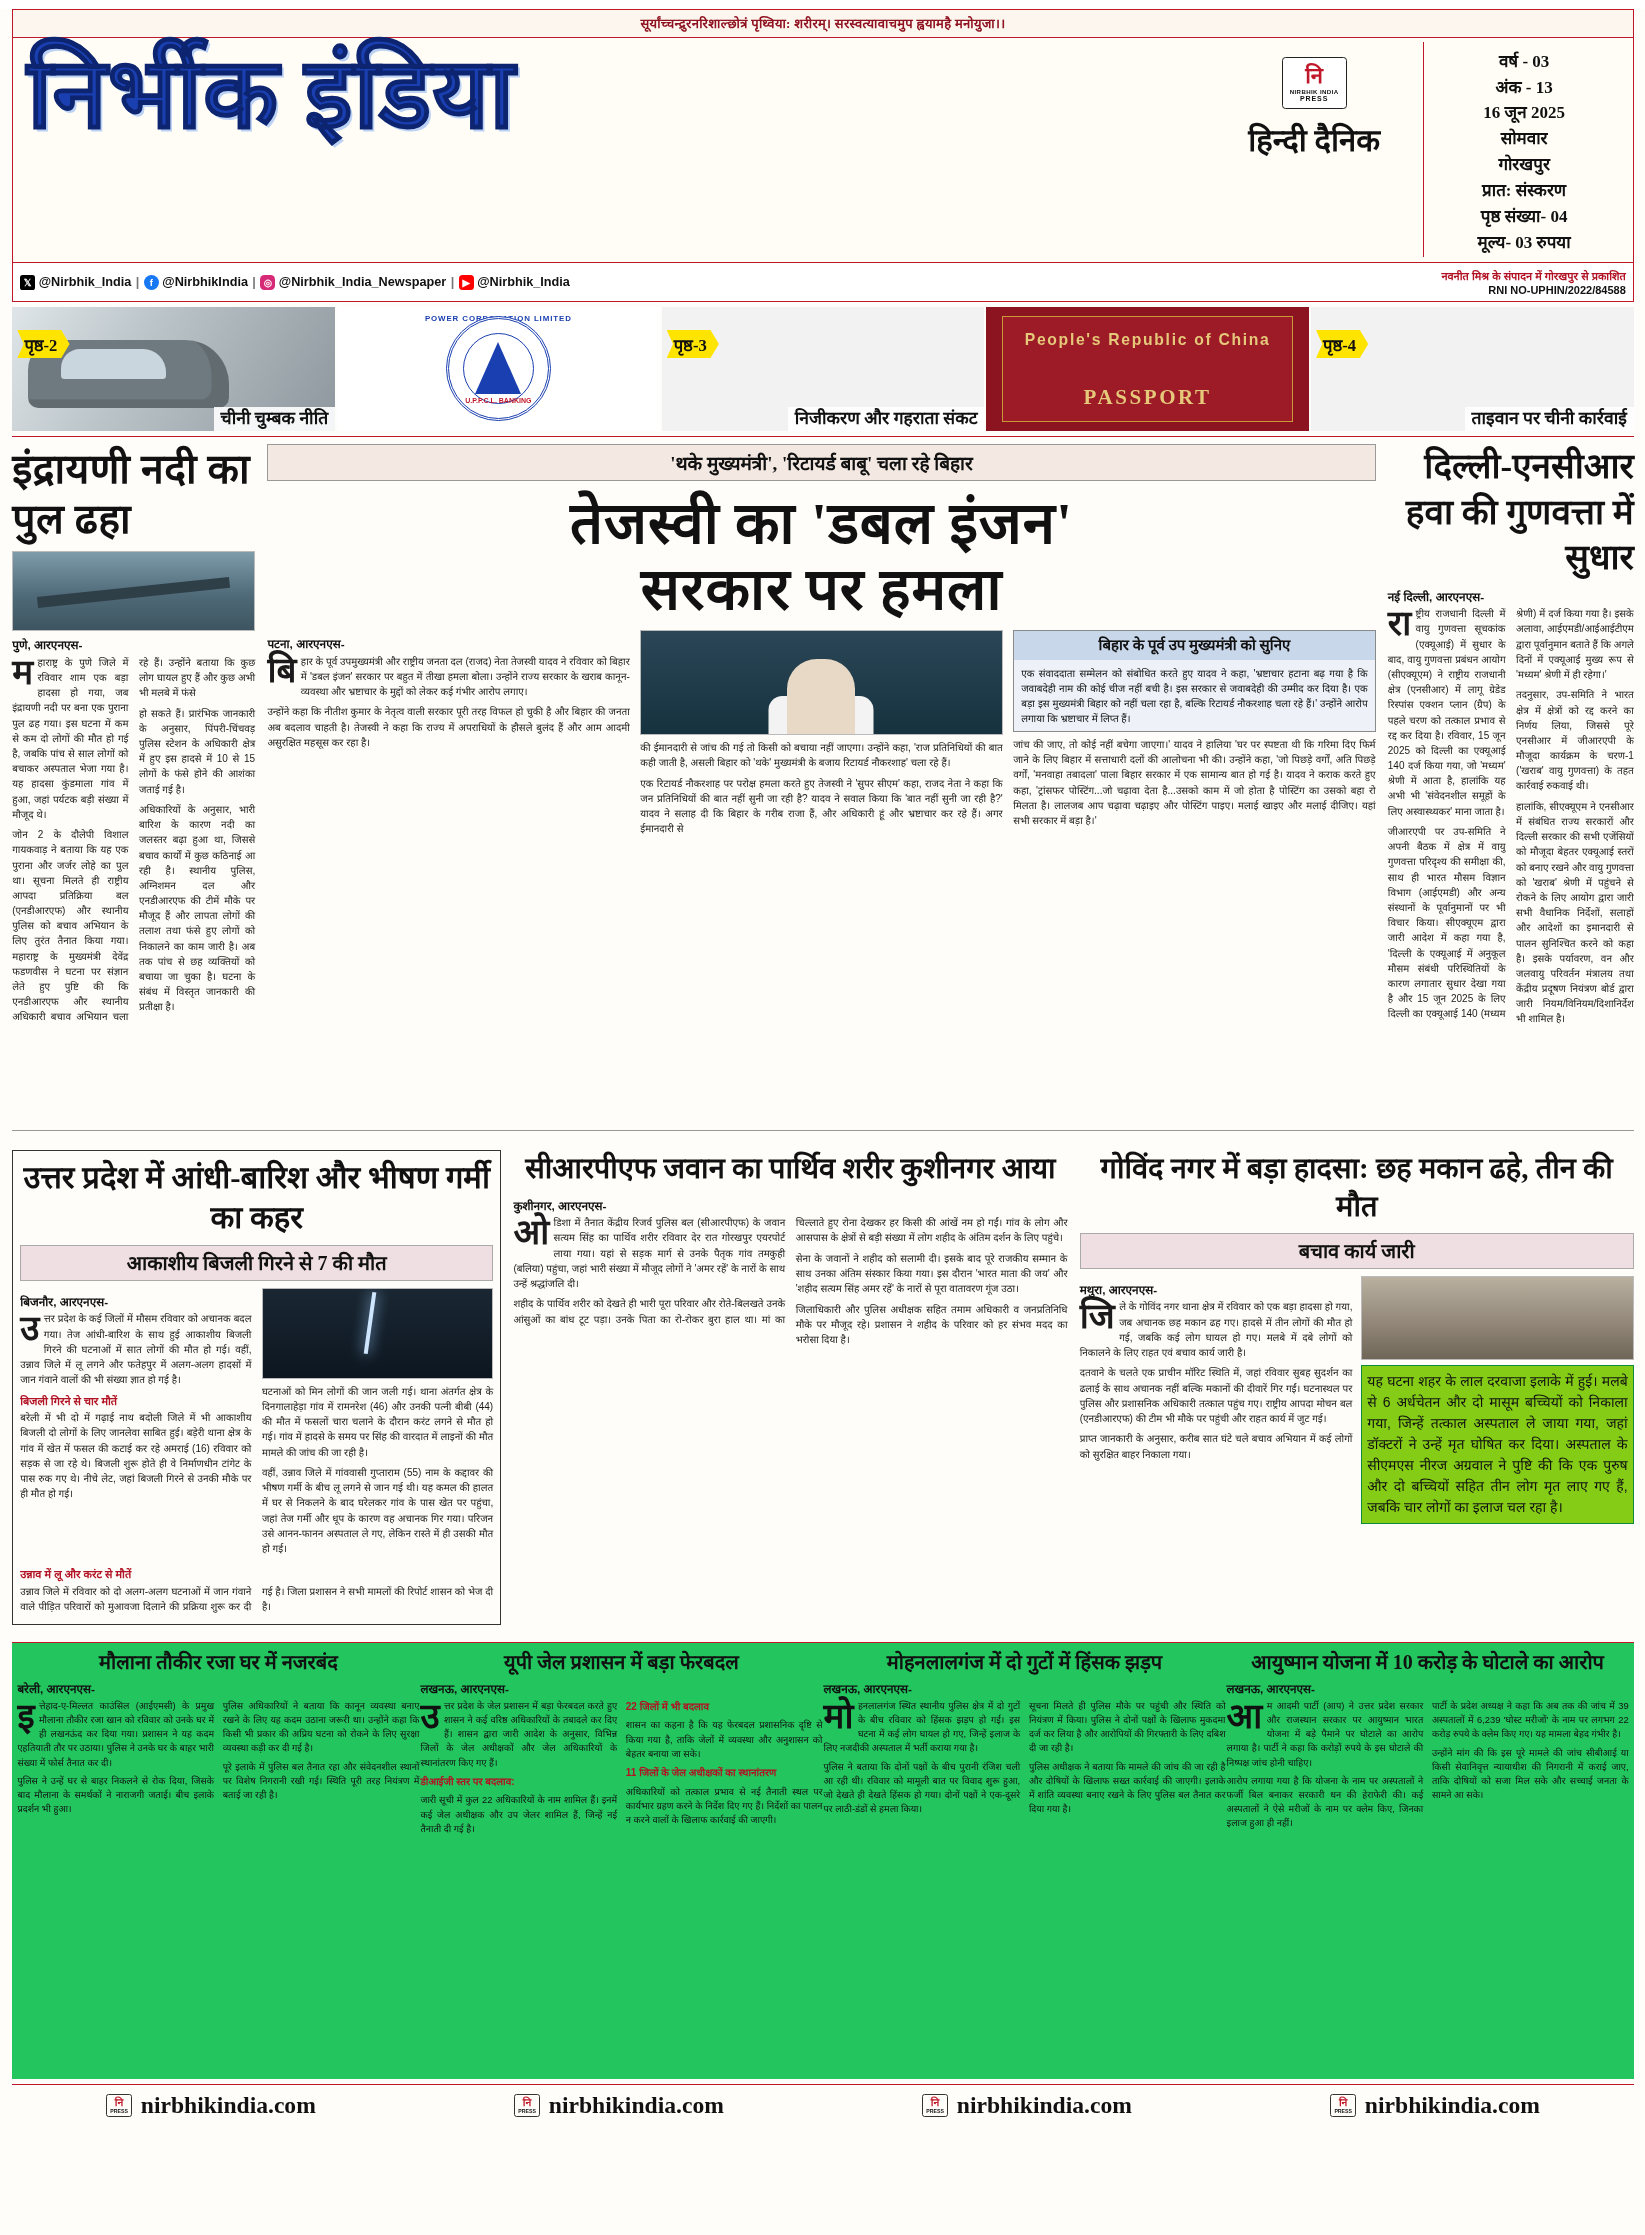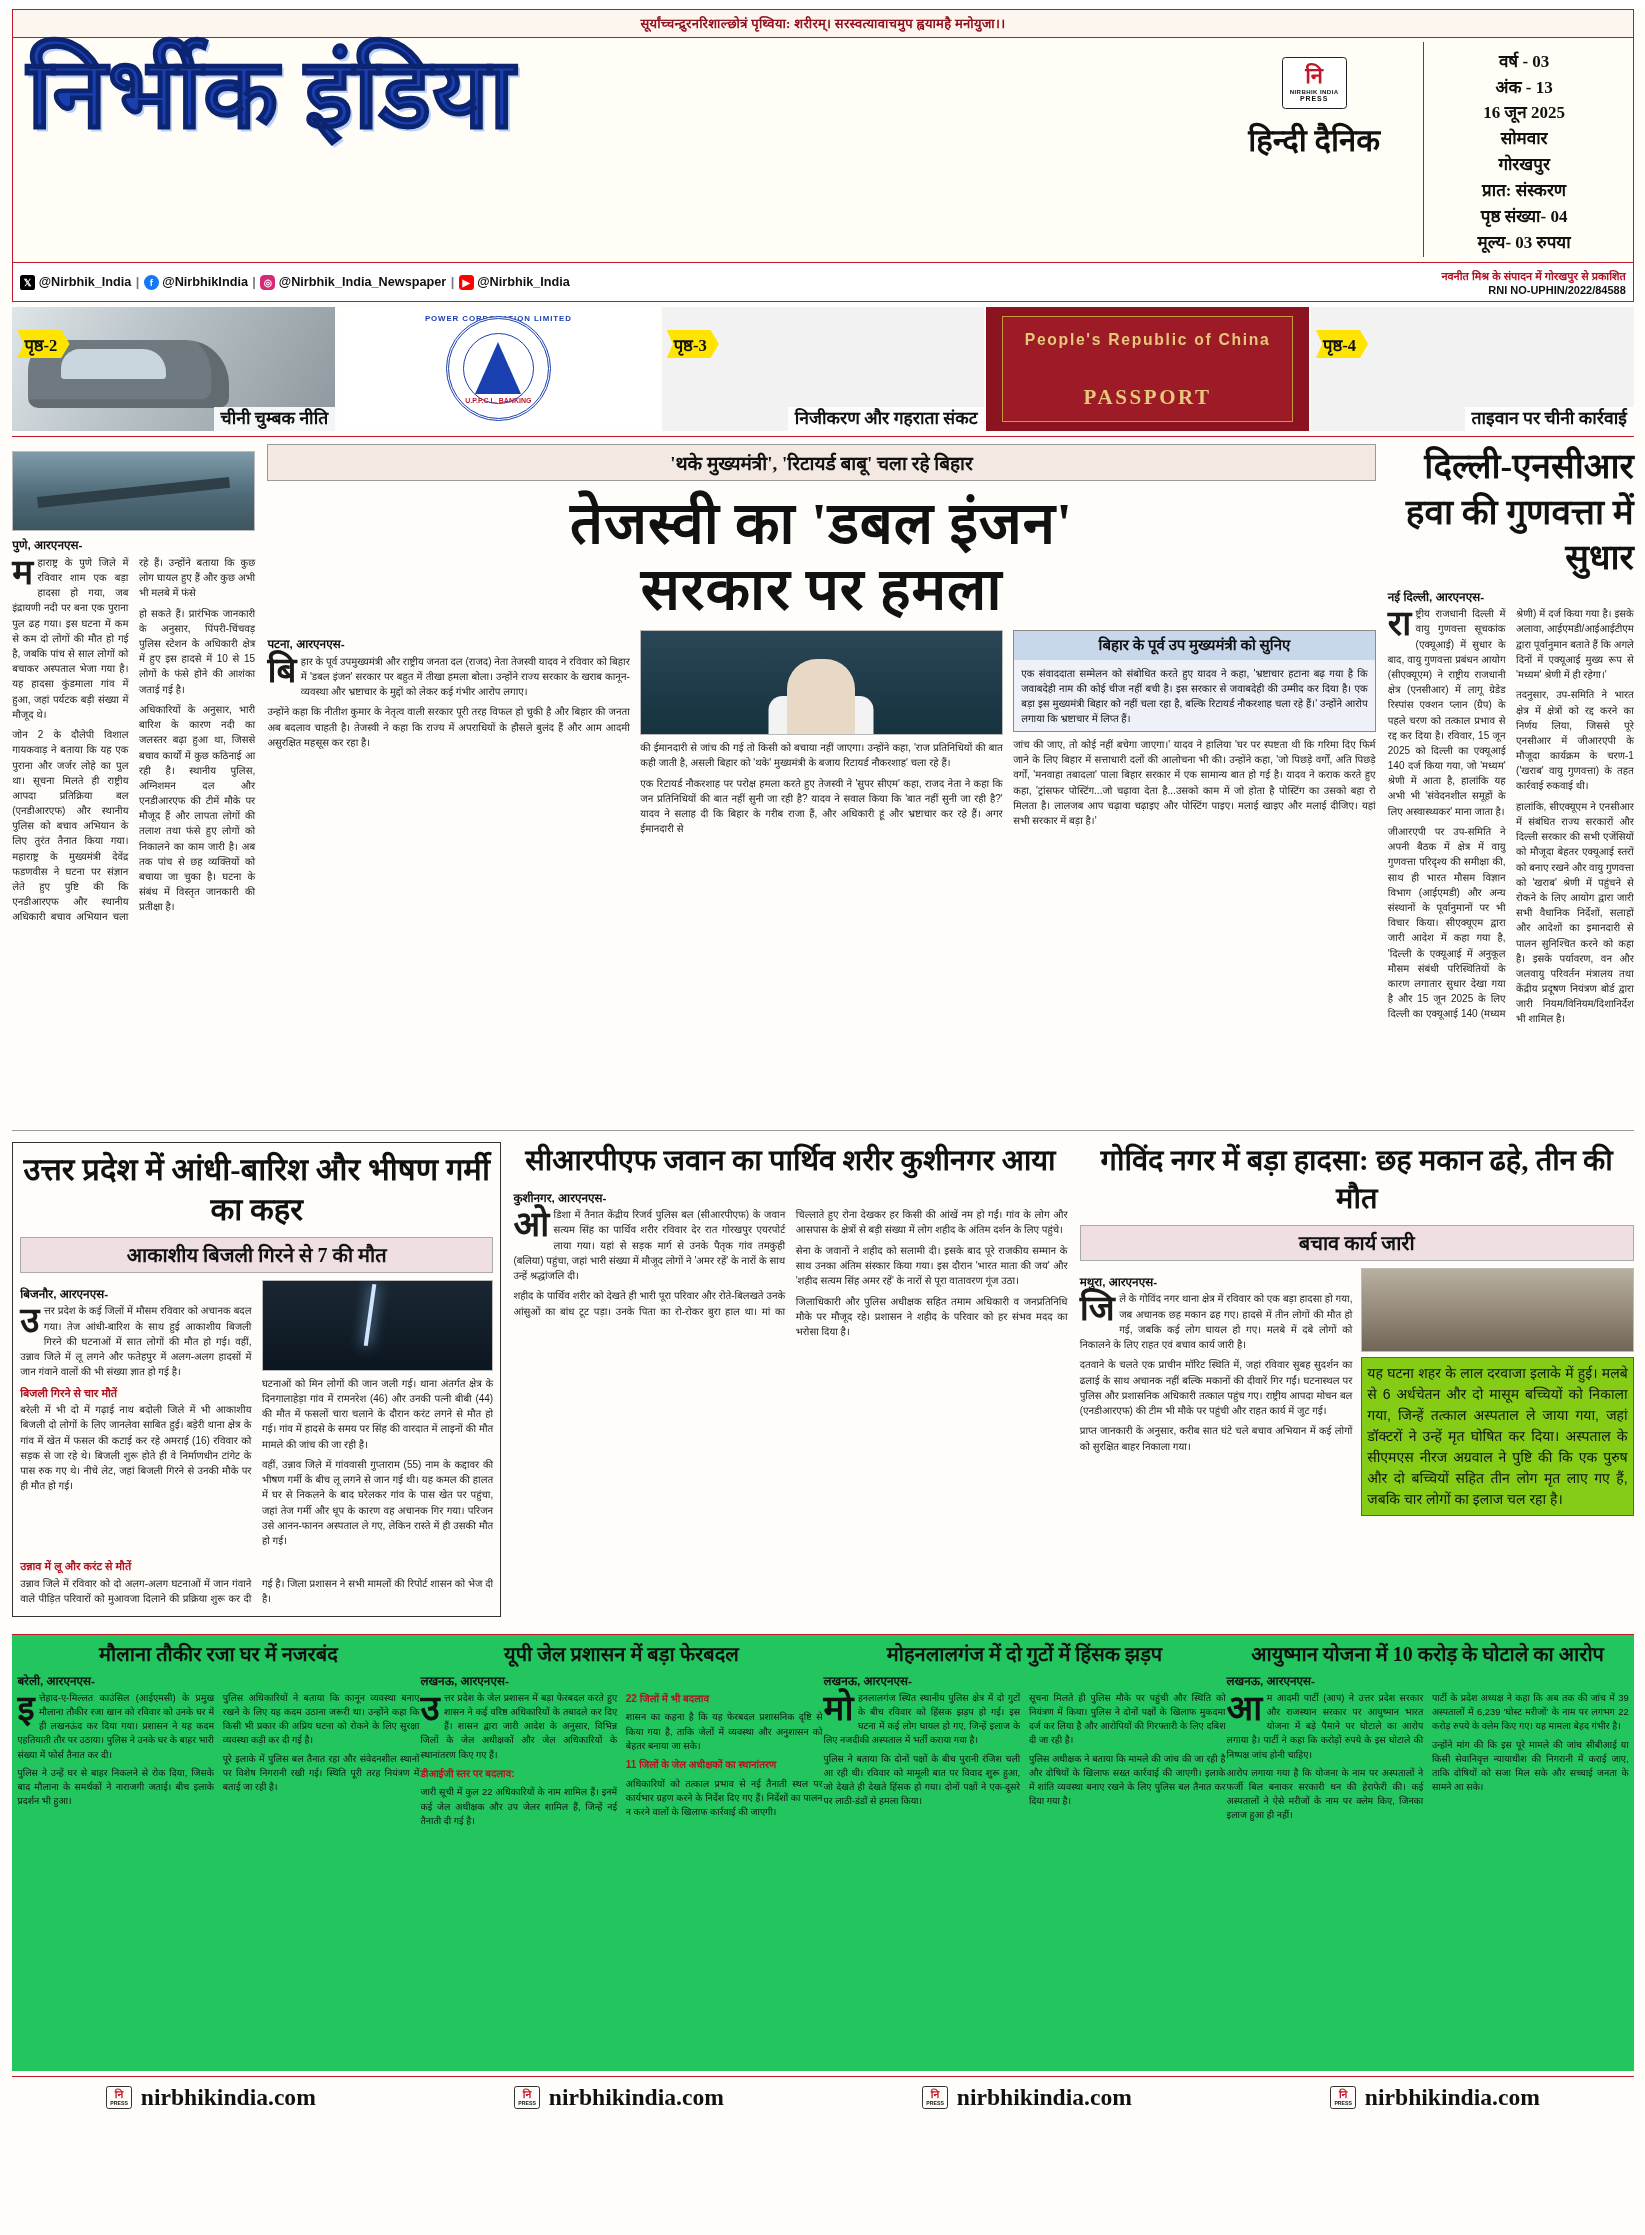--- a/index.html
+++ b/index.html
@@ -242,21 +242,21 @@
     font-size:10px; line-height:1.5; text-align:justify;
   }
   .box-quote .qt {
     background:#c9d7ea;
     font-family:"Liberation Serif", serif;
     font-weight:bold; font-size:15px; text-align:center;
     margin:-5.2px -7px 5.2px; padding:3.5px 1.7px;
   }
 
   
-  .band2 { display:grid; grid-template-columns: 489px 1fr 1fr; gap:12.2px; margin-top:11px; height:472px;}
+  .band2 { display:grid; grid-template-columns: 489px 1fr 1fr; gap:12.2px; margin-top:19px; height:472px;}
   .framed { border:1.7px solid #333; padding:7px; }
   .b2-hl { font-family:"Liberation Serif", serif; font-weight:bold; font-size:31px; line-height:1.28; text-align:center;}
   .b2-sub { background:#f0dfe2; border:0.9px solid #aaa; text-align:center; font-family:"Liberation Serif", serif; font-weight:bold; font-size:20px; padding:3.5px; margin:7px 0;}
   .subhead-red { color:#b11324; font-weight:bold; font-size:11px; margin:5.2px 0 2.6px; }
   .b2-hl-r { font-family:"Liberation Serif", serif; font-weight:bold; font-size:29px; line-height:1.3; text-align:center;}
   .greenbox { border:1.7px solid #118a3b; background:#84cc16; padding:5.2px; font-size:14px; line-height:1.5; text-align:justify;}
 
   
   .band3 { display:grid; grid-template-columns: repeat(4, 1fr); gap:1px; margin-top:20px; background:#22c55e; border-top:1.7px solid #c0182a; padding:7px 5.2px 3.5px; height:437px;}
   .b3-hl { font-family:"Liberation Serif", serif; font-weight:bold; font-size:20px; line-height:1.25; text-align:center; margin-bottom:5.2px;}
@@ -363,20 +363,21 @@
       <div class="arrow-tag">पृष्ठ-4</div>
       <div class="promo-cap">ताइवान पर चीनी कार्रवाई</div>
     </div>
   </div>
 
   <div class="rule-red"></div>
 
   <div class="main">
 
     <div class="lead-left">
+      <div class="hd-script hl">इंद्रायणी नदी का पुल ढहा</div>
       <div class="photo ph-bridge" style="height:80px;margin:7px 0 5.2px;"></div>
       <div class="byline">पुणे, आरएनएस-</div>
       <div class="body-col" style="column-count:2;">
         <p class="dropcap">महाराष्ट्र के पुणे जिले में रविवार शाम एक बड़ा हादसा हो गया, जब इंद्रायणी नदी पर बना एक पुराना पुल ढह गया। इस घटना में कम से कम दो लोगों की मौत हो गई है, जबकि पांच से साल लोगों को बचाकर अस्पताल भेजा गया है। यह हादसा कुंडमाला गांव में हुआ, जहां पर्यटक बड़ी संख्या में मौजूद थे।</p>
         <p>जोन 2 के दौलेपी विशाल गायकवाड़ ने बताया कि यह एक पुराना और जर्जर लोहे का पुल था। सूचना मिलते ही राष्ट्रीय आपदा प्रतिक्रिया बल (एनडीआरएफ) और स्थानीय पुलिस को बचाव अभियान के लिए तुरंत तैनात किया गया। महाराष्ट्र के मुख्यमंत्री देवेंद्र फडणवीस ने घटना पर संज्ञान लेते हुए पुष्टि की कि एनडीआरएफ और स्थानीय अधिकारी बचाव अभियान चला रहे हैं। उन्होंने बताया कि कुछ लोग घायल हुए हैं और कुछ अभी भी मलबे में फंसे</p>
         <p>हो सकते हैं। प्रारंभिक जानकारी के अनुसार, पिंपरी-चिंचवड़ पुलिस स्टेशन के अधिकारी क्षेत्र में हुए इस हादसे में 10 से 15 लोगों के फंसे होने की आशंका जताई गई है।</p>
         <p>अधिकारियों के अनुसार, भारी बारिश के कारण नदी का जलस्तर बढ़ा हुआ था, जिससे बचाव कार्यों में कुछ कठिनाई आ रही है। स्थानीय पुलिस, अग्निशमन दल और एनडीआरएफ की टीमें मौके पर मौजूद हैं और लापता लोगों की तलाश तथा फंसे हुए लोगों को निकालने का काम जारी है। अब तक पांच से छह व्यक्तियों को बचाया जा चुका है। घटना के संबंध में विस्तृत जानकारी की प्रतीक्षा है।</p>
       </div>
     </div>
 

